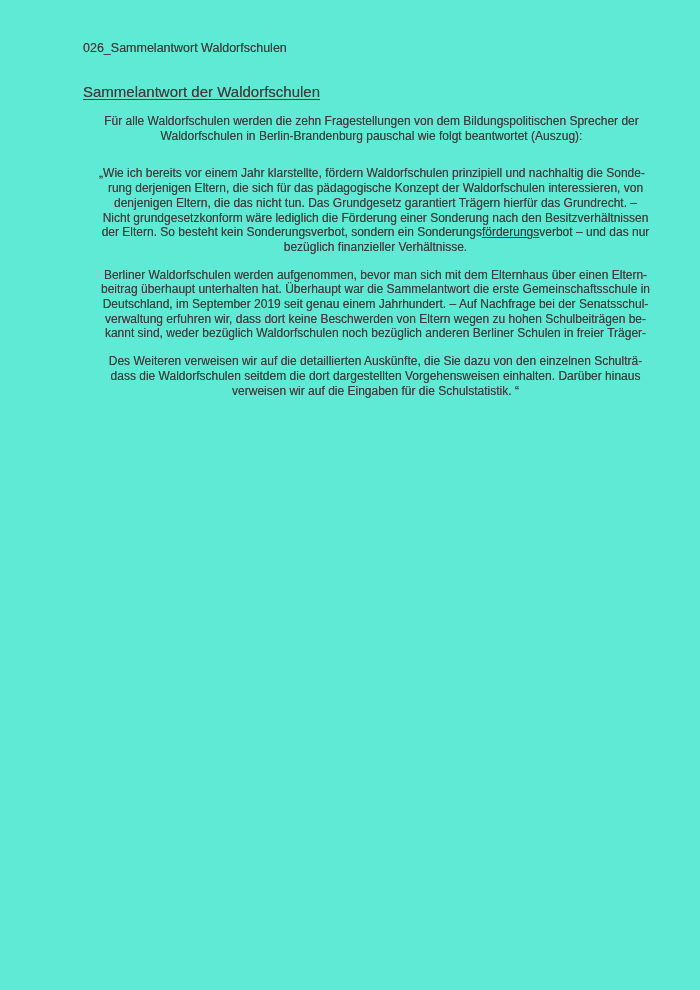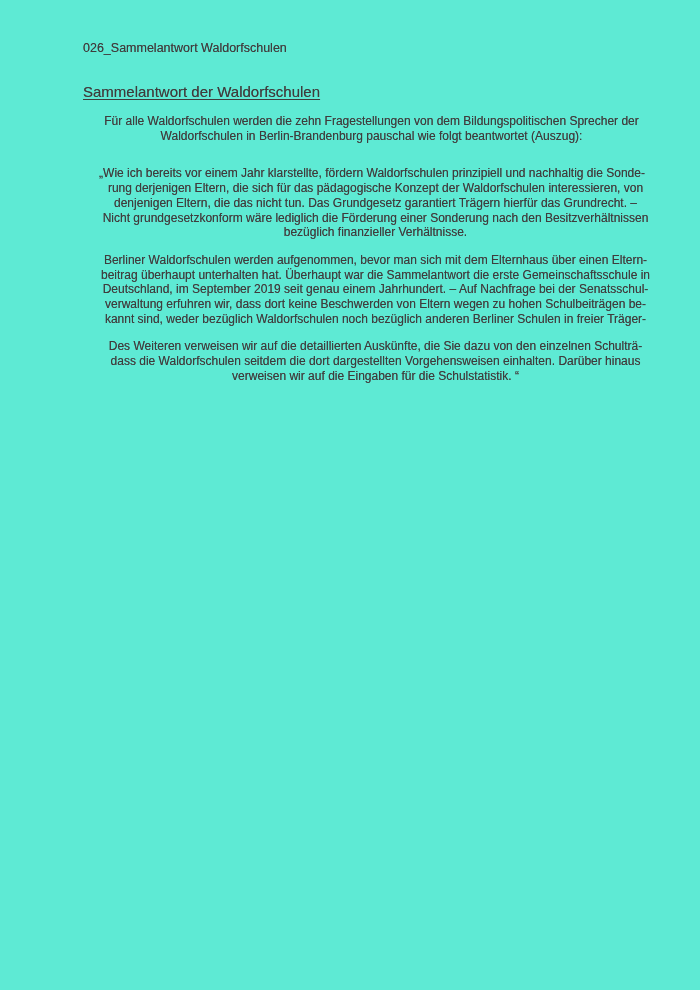--- a/index.html
+++ b/index.html
@@ -52,20 +52,21 @@
     <div class="line">Waldorfschulen in Berlin-Brandenburg pauschal wie folgt beantwortet (Auszug):</div>
   </div>
 
   <div class="quote-block body-text">
 
     <div class="para">
       <div class="line hang">„Wie ich bereits vor einem Jahr klarstellte, fördern Waldorfschulen prinzipiell und nachhaltig die Sonde-</div>
       <div class="line">rung derjenigen Eltern, die sich für das pädagogische Konzept der Waldorfschulen interessieren, von</div>
       <div class="line">denjenigen Eltern, die das nicht tun. Das Grundgesetz garantiert Trägern hierfür das Grundrecht. –</div>
       <div class="line">Nicht grundgesetzkonform wäre lediglich die Förderung einer Sonderung nach den Besitzverhältnissen</div>
+      <div class="line"><span>der Eltern. So besteht kein Sonderungsverbot, sondern ein Sonderungs</span><span class="u">förderungs</span><span>verbot – und das nur</span></div>
       <div class="line">bezüglich finanzieller Verhältnisse.</div>
     </div>
 
     <div class="para">
       <div class="line">Berliner Waldorfschulen werden aufgenommen, bevor man sich mit dem Elternhaus über einen Eltern-</div>
       <div class="line">beitrag überhaupt unterhalten hat. Überhaupt war die Sammelantwort die erste Gemeinschaftsschule in</div>
       <div class="line">Deutschland, im September 2019 seit genau einem Jahrhundert. – Auf Nachfrage bei der Senatsschul-</div>
       <div class="line">verwaltung erfuhren wir, dass dort keine Beschwerden von Eltern wegen zu hohen Schulbeiträgen be-</div>
       <div class="line">kannt sind, weder bezüglich Waldorfschulen noch bezüglich anderen Berliner Schulen in freier Träger-</div>
     </div>

